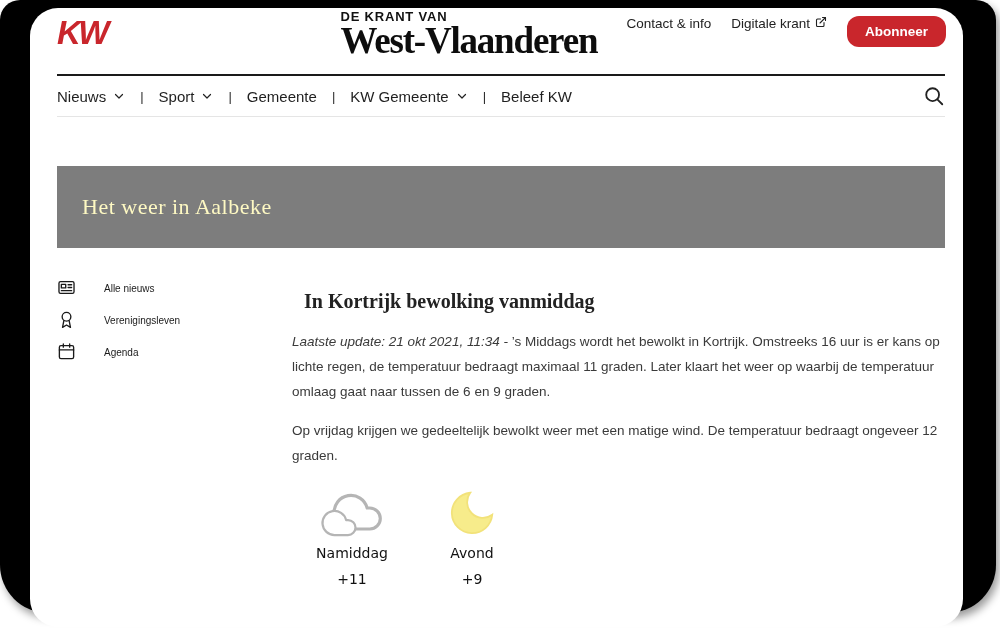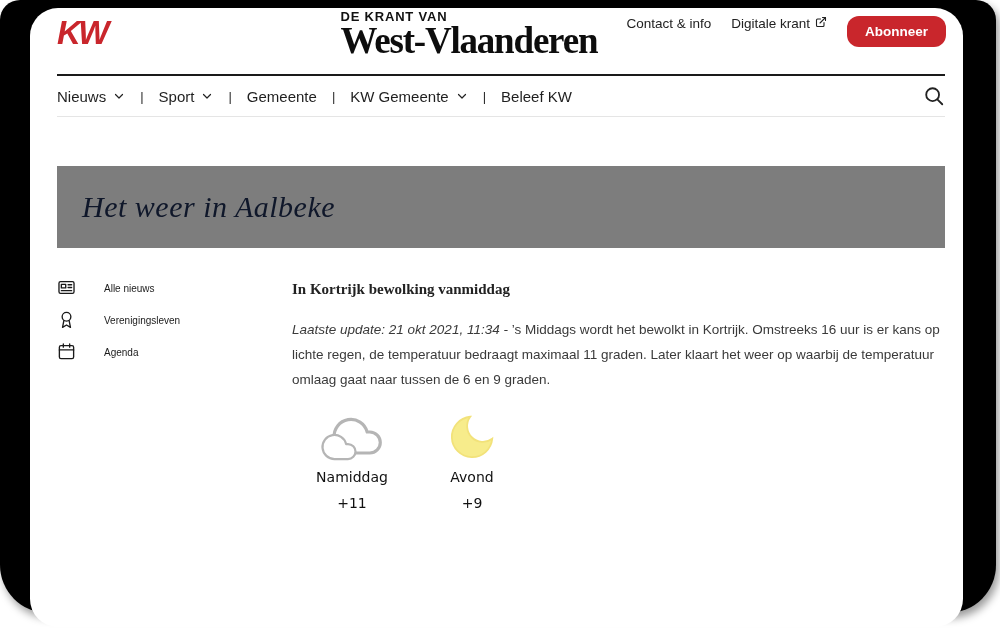--- a/index.html
+++ b/index.html
@@ -65,35 +65,35 @@
   .nav-item{display:flex;align-items:center;gap:7px;cursor:pointer;}
   .sep{color:#2a2a2a;font-size:13px;user-select:none;}
   .nav-search{margin-left:auto;cursor:pointer;display:flex;align-items:center;}
   
   .banner{
     position:absolute;left:27px;top:158px;width:888px;height:82px;
     background:var(--banner);display:flex;align-items:center;
   }
   .banner h1{
     margin:0 0 0 25px;font-family:"Liberation Serif", serif;
-    font-weight:400;font-size:30px;letter-spacing:.5px;color:#0f172a;font-style:italic;
+    font-weight:400;font-size:22px;letter-spacing:.5px;color:#fef9c3;
   }
   
   .sidebar{position:absolute;left:27px;top:270px;width:215px;}
   .side-item{
     display:flex;align-items:center;gap:28px;height:21px;margin-bottom:11px;
     font-size:10px;color:#1a1a1a;cursor:pointer;
   }
   .side-item.active{color:var(--red);}
   .side-item svg{flex:0 0 auto;}
   
   .main{position:absolute;left:262px;top:271px;width:656px;}
   .main h2{
-    margin:0;font-family:"Liberation Serif", serif;
-    font-size:15px;font-weight:700;color:#222;line-height:20px;
+    margin:12px;font-family:"Liberation Serif", serif;
+    font-size:20px;font-weight:700;color:#222;line-height:20px;
   }
   .main p{
     margin:18px 0 0 0;font-size:13.5px;line-height:25px;color:var(--body);
   }
   .main p.second{margin-top:14px;}
   .update{font-style:italic;}
   
   .forecast{display:flex;margin-top:16px;}
   .fc-item{width:120px;text-align:center;cursor:default;}
   .fc-icon{height:56px;display:flex;align-items:flex-end;justify-content:center;}
@@ -203,20 +203,21 @@
             <line x1="3" y1="10" x2="21" y2="10"></line>
           </svg>
       </span>
       <span>Agenda</span>
     </div>
   </div>
 
   <div class="main">
     <h2>In Kortrijk bewolking vanmiddag</h2>
     <p><span class="update">Laatste update: 21 okt 2021, 11:34 - </span><span>’s Middags wordt het bewolkt in Kortrijk. Omstreeks 16 uur is er kans op lichte regen, de temperatuur bedraagt maximaal 11 graden. Later klaart het weer op waarbij de temperatuur omlaag gaat naar tussen de 6 en 9 graden.</span></p>
+    <p class="second">Op vrijdag krijgen we gedeeltelijk bewolkt weer met een matige wind. De temperatuur bedraagt ongeveer 12 graden.</p>
 
     <div class="forecast">
       <div class="fc-item">
         <div class="fc-icon">
           <svg width="64" height="54" viewBox="0 0 64 54">
             <g fill="#ffffff" stroke="#b5b5b5" stroke-width="1.5" stroke-linecap="round" stroke-linejoin="round">
               <path transform="translate(12,1) scale(2.1)" d="M18 10h-1.26A8 8 0 1 0 9 20h9a5 5 0 0 0 0-10z"></path>
               <path transform="translate(1,19) scale(1.5)" d="M18 10h-1.26A8 8 0 1 0 9 20h9a5 5 0 0 0 0-10z"></path>
             </g>
           </svg>

